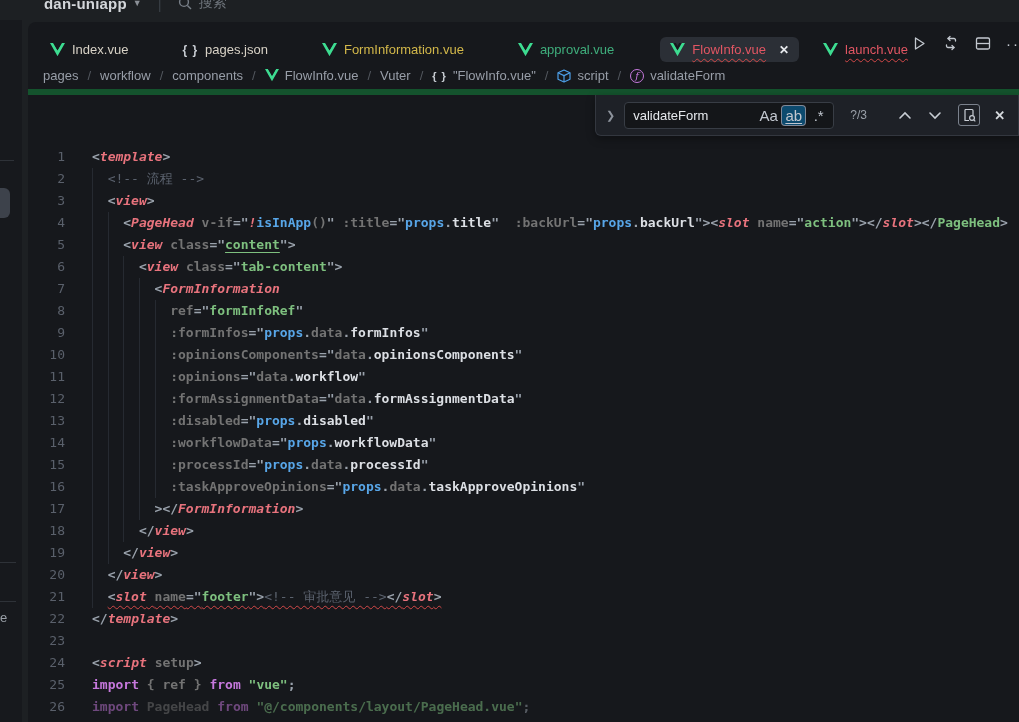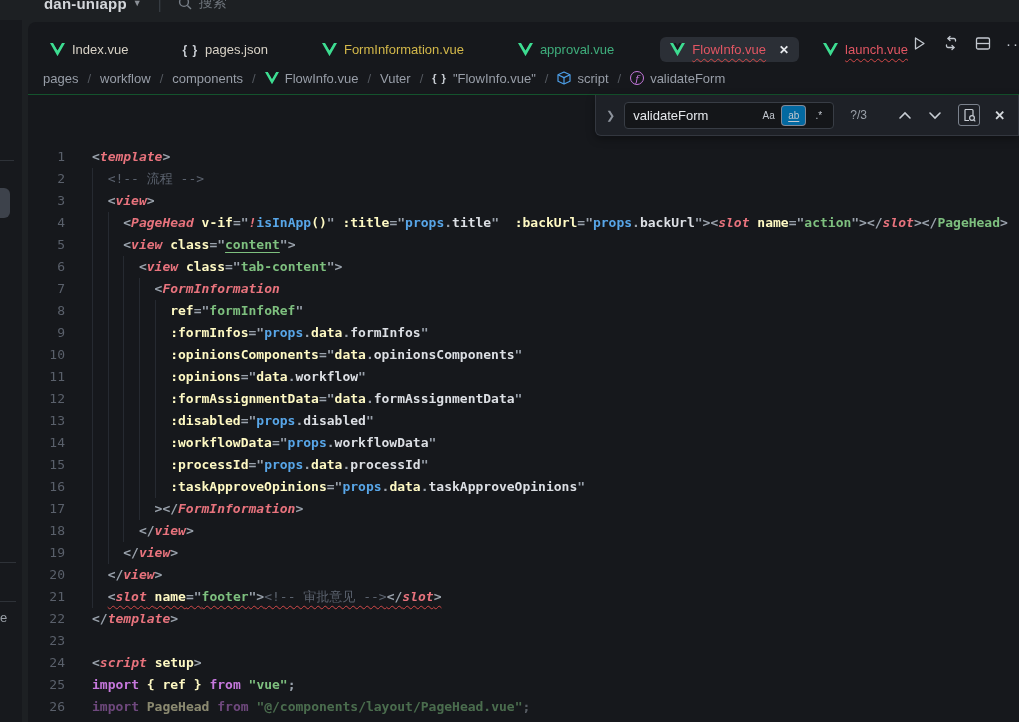--- a/index.html
+++ b/index.html
@@ -38,61 +38,61 @@
   .braces-ic { color:#c8cdd3; font-size:12px; font-weight:bold; letter-spacing:1px; }
 
   .tab-actions { position:absolute; right:0; top:4px; height:34px; display:flex;
                  align-items:center; gap:14px; padding-right:2px; }
   .ticon { width:18px; height:18px; display:flex; align-items:center; justify-content:center; }
   .more-dots { color:#c3c8cf; font-size:15px; letter-spacing:2px; margin-right:-10px; }
 
   
   .crumbs { position:absolute; left:0; top:40px; right:0; height:33px; display:flex;
             align-items:center; padding-left:15px; font-size:13px; color:#989ea8;
-            border-bottom:1px solid #14532d; }
+            border-bottom:6px solid #14532d; }
   .crumb { display:flex; align-items:center; gap:6px; cursor:pointer; white-space:nowrap; }
   .crumb-sep { color:#53585f; margin:0 9px; }
   .sym-method { display:inline-flex; width:14px; height:14px; border:1px solid #c678dd; border-radius:50%;
                 color:#c678dd; font-size:10px; align-items:center; justify-content:center;
                 font-family:"DejaVu Serif", serif; font-style:italic; }
 
   
   .findbox { position:absolute; left:567px; top:73px; width:424px; height:41px;
              background:#1e2127; border:1px solid #33373f; border-top:none;
              border-bottom-left-radius:6px; display:flex; align-items:center; padding:0 10px;
              box-shadow:0 3px 8px rgba(0,0,0,.35); }
   .find-exp { color:#8d939c; font-size:11px; margin-right:9px; }
   .find-input-wrap { width:210px; height:27px; background:#141619; border:1px solid #383d45;
                      border-radius:4px; display:flex; align-items:center; padding:0 3px 0 8px; }
   .find-input { flex:1; min-width:0; background:transparent; border:none; outline:none;
                 color:#e6e9ed; font-size:13px; font-family:"Liberation Sans", sans-serif; }
   .find-opt { width:23px; height:19px; border-radius:3px; display:flex; align-items:center;
-              justify-content:center; font-size:10px; color:#c2c7cf; margin-left:2px; cursor:pointer; }
-  .find-opt.active { background:#0369a1; box-shadow:0 0 0 1px #808897; }
+              justify-content:center; font-size:15px; color:#c2c7cf; margin-left:2px; cursor:pointer; }
+  .find-opt.active { background:#0c4a6e; box-shadow:0 0 0 1px #808897; }
   .find-opt.active span { text-decoration:underline; text-underline-offset:2px; }
   .find-count { color:#9aa0a8; font-size:12px; margin-left:16px; width:34px; }
   .find-nav { display:flex; align-items:center; gap:16px; margin-left:14px; }
   .selbox { width:22px; height:22px; border:1px solid #7b828d; border-radius:3px; display:flex;
             align-items:center; justify-content:center; margin-left:16px; }
   .find-close { color:#d6dade; font-weight:bold; font-size:13px; margin-left:14px; cursor:pointer; }
 
   
   .editor { position:absolute; left:0; top:124px; right:0; bottom:0; overflow:hidden;
             font-family:"DejaVu Sans Mono", monospace; font-size:13px; font-weight:bold;
             line-height:22px; }
   .line { height:22px; display:flex; white-space:pre; }
   .ln { width:37px; flex:none; text-align:right; color:#5a606b; font-weight:normal; }
   .lc { margin-left:27px; white-space:pre; }
   .lc.dim { opacity:.5; }
   .ig { display:inline-block; box-sizing:border-box; width:2ch; height:22px;
         border-left:1px solid #262a31; vertical-align:bottom; }
   .err { text-decoration:underline; text-decoration-style:wavy; text-decoration-color:#d24848;
          text-decoration-thickness:1px; text-underline-offset:4px; text-decoration-skip-ink:none; }
   .tk.p { color:#9aa2ac; } .tk.t { color:#e8737d;font-style:italic; } .tk.g { color:#7ec07f; }
-  .tk.a { color:#fef9c3; } .tk.s { color:#7ec07f; } .tk.b { color:#58a6e8; }
+  .tk.a { color:#737373; } .tk.s { color:#7ec07f; } .tk.b { color:#58a6e8; }
   .tk.w { color:#dcdfe4; } .tk.k { color:#c678dd; } .tk.c { color:#5b626e; font-weight:normal; }
   .tk.u { color:#7ec07f; text-decoration:underline; text-underline-offset:3px;
           text-decoration-color:#7ec07f; }
 </style>
 </head>
 <body>
 
 <div class="topbar">
   <div class="topbar-inner">
     <span class="proj">dan-uniapp</span>

